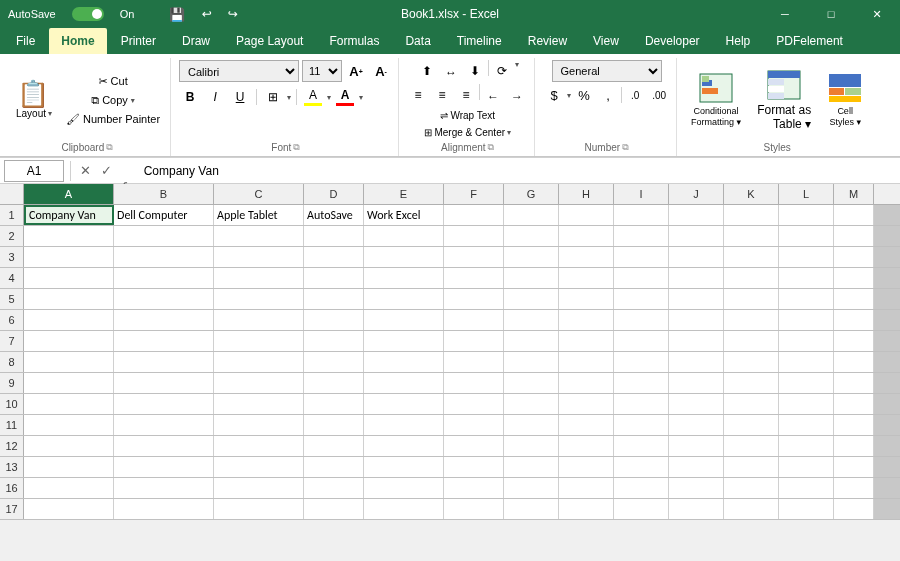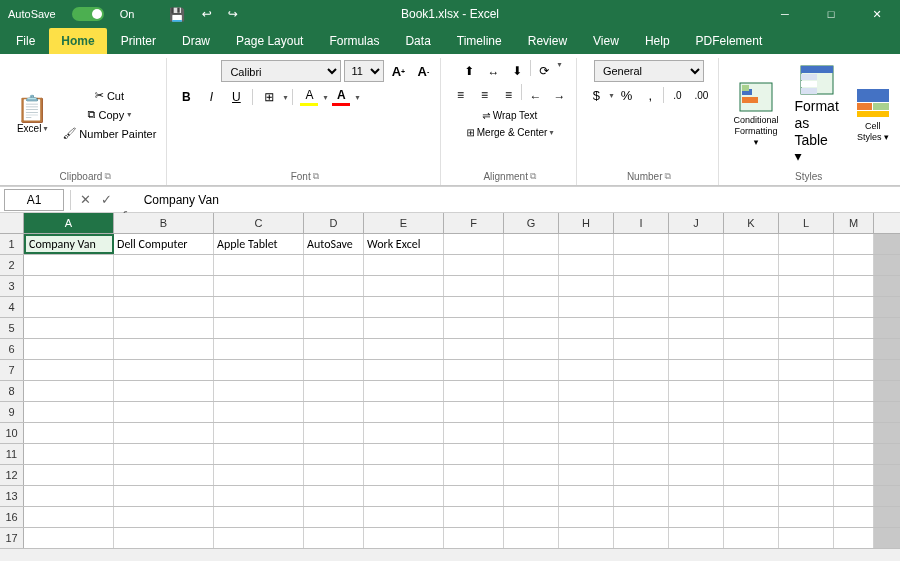--- a/index.html
+++ b/index.html
@@ -38,21 +38,21 @@
       padding: 0 4px;
       gap: 2px;
     }
     .ribbon-tab {
       padding: 6px 12px;
       color: white;
       font-size: 12px;
       cursor: pointer;
       border-radius: 2px 2px 0 0;
     }
-    .ribbon-tab.active { background: #fde047; color: #217346; font-weight: 600; }
+    .ribbon-tab.active { background: #fef9c3; color: #217346; font-weight: 600; }
 
     #ribbon-content {
       background: white;
       display: flex;
       align-items: stretch;
       padding: 4px 4px 0 4px;
       gap: 2px;
       min-height: 82px;
       border-bottom: 1px solid #c8c8c8;
     }
@@ -92,21 +92,21 @@
       min-width: 28px;
       gap: 2px;
       font-size: 10px;
     }
     .ribbon-btn-large { min-height: 56px; }
     .ribbon-btn-small { flex-direction: row; padding: 2px 4px; font-size: 11px; gap: 3px; }
 
     
     .font-row { display: flex; align-items: center; gap: 3px; margin-bottom: 2px; }
     .font-select {
-      width: 120px; height: 22px; border: 1px solid #ababab; font-size: 11px; padding: 4px 4px; margin-left: 46px;
+      width: 120px; height: 22px; border: 1px solid #ababab; font-size: 11px; padding: 4px 4px;
     }
     .font-size-select { width: 40px; height: 22px; border: 1px solid #ababab; font-size: 11px; padding: 0 2px; }
     .fmt-btn {
       width: 22px; height: 22px; display: flex; align-items: center; justify-content: center;
       border: 1px solid transparent; cursor: pointer; border-radius: 2px; font-size: 12px;
     }
     .align-row { display: flex; gap: 2px; }
 
     
     .num-select { width: 110px; height: 22px; border: 1px solid #ababab; font-size: 11px; padding: 0 4px; }
@@ -228,32 +228,33 @@
     <div class="ribbon-tab">File</div>
     <div class="ribbon-tab active">Home</div>
     <div class="ribbon-tab">Printer</div>
     <div class="ribbon-tab">Draw</div>
     <div class="ribbon-tab">Page Layout</div>
     <div class="ribbon-tab">Formulas</div>
     <div class="ribbon-tab">Data</div>
     <div class="ribbon-tab">Timeline</div>
     <div class="ribbon-tab">Review</div>
     <div class="ribbon-tab">View</div>
+    <div class="ribbon-tab">Developer</div>
     <div class="ribbon-tab">Help</div>
     <div class="ribbon-tab">PDFelement</div>
   </div>
 
   <div id="ribbon-content">
 
     <div class="ribbon-group">
       <div class="ribbon-group-content">
         <div class="ribbon-btn ribbon-btn-large" style="flex-direction:column;align-items:center;gap:1px;padding:2px 6px;">
           <div style="font-size:26px;line-height:1;">📋</div>
           <div style="font-size:10px;display:flex;align-items:center;gap:2px;">
-            <span>Excel</span>
+            <span>Layout</span>
             <span class="dropdown-arrow">▾</span>
           </div>
         </div>
         <div style="display:flex;flex-direction:column;gap:2px;">
           <div class="ribbon-btn ribbon-btn-small">
             <span>✂</span>
             <span>Cut</span>
           </div>
           <div class="ribbon-btn ribbon-btn-small">
             <span>⧉</span>
@@ -381,21 +382,21 @@
           <span style="font-size:9px;text-align:center;line-height:1.2;">Conditional<br>Formatting ▾</span>
         </div>
         <div class="styles-big-btn">
           <svg width="36" height="32">
             <rect x="2" y="2" width="32" height="28" fill="#e8f5e9" stroke="#217346" stroke-width="1"></rect>
             <rect x="2" y="2" width="32" height="7" fill="#4472c4"></rect>
             <rect x="2" y="10" width="16" height="6" fill="#d9e1f2"></rect>
             <rect x="2" y="17" width="16" height="6" fill="white"></rect>
             <rect x="2" y="24" width="16" height="6" fill="#d9e1f2"></rect>
           </svg>
-          <span style="font-size:14px;text-align:left;line-height:1.2;">Format as<br>Table ▾</span>
+          <span style="font-size:12px;text-align:right;line-height:1.2;">Format as<br>Table ▾</span>
         </div>
         <div class="styles-big-btn">
           <svg width="36" height="32">
             <rect x="2" y="2" width="32" height="13" fill="#4472c4"></rect>
             <rect x="2" y="16" width="15" height="7" fill="#ed7d31"></rect>
             <rect x="18" y="16" width="16" height="7" fill="#a9d18e"></rect>
             <rect x="2" y="24" width="32" height="6" fill="#ffc000"></rect>
           </svg>
           <span style="font-size:9px;text-align:center;line-height:1.2;">Cell<br>Styles ▾</span>
         </div>

